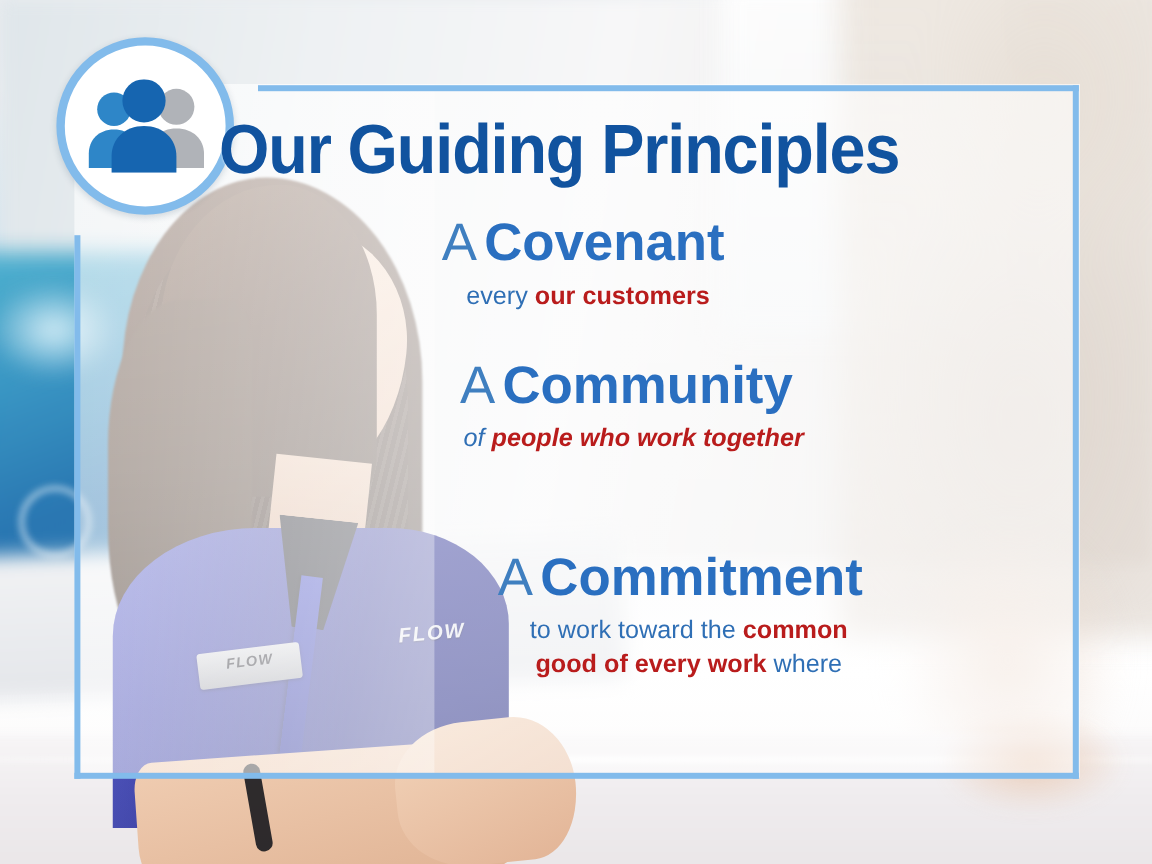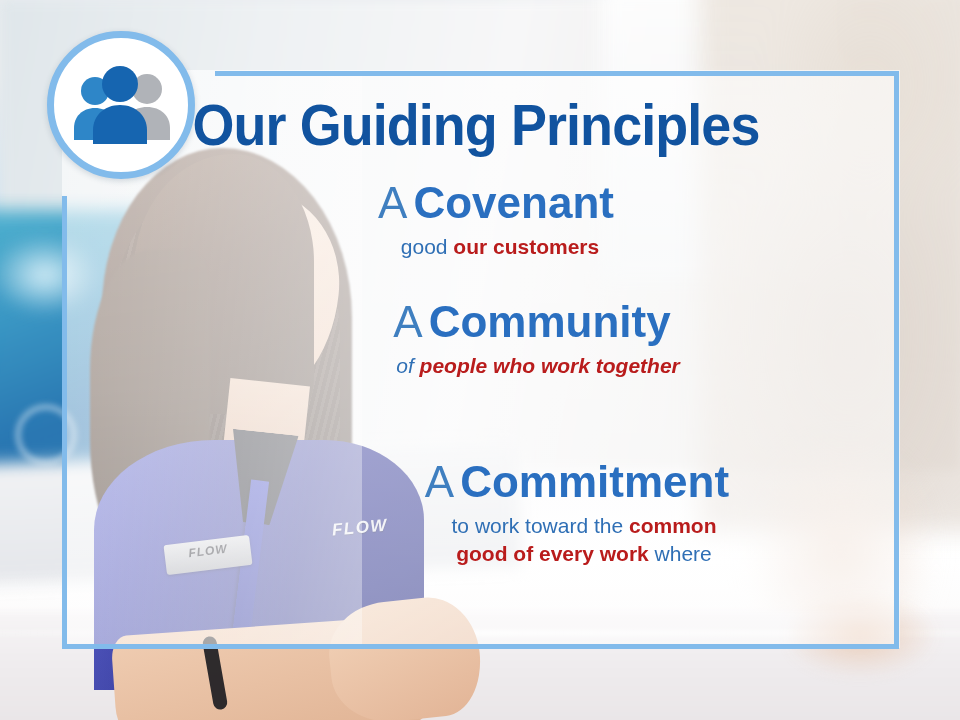--- a/index.html
+++ b/index.html
@@ -207,21 +207,21 @@
 
   
   .badge-circle{
     position:absolute;left:47px;top:31px;width:148px;height:148px;border-radius:50%;
     background:#ffffff;border:7px solid #82bbeb;box-sizing:border-box;
     box-shadow:0 2px 6px rgba(30,60,90,.18);
   }
   .badge-circle svg{position:absolute;left:50%;top:50%;transform:translate(-50%,-50%);}
 
   
-  .content{position:absolute;left:62px;top:70px;width:838px;height:578px;}
+  .content{position:absolute;left:52px;top:70px;width:838px;height:578px;}
   .title{
     position:absolute;left:0;top:26px;width:828px;text-align:center;
     font-family:"Liberation Sans", sans-serif;font-weight:bold;
     font-size:58px;line-height:1;letter-spacing:-1px;color:#11539f;
     transform:scaleX(.93);transform-origin:center;
     text-shadow:0 1px 2px rgba(255,255,255,.6);
   }
   .pblock{position:absolute;width:952px;text-align:center;}
   .pblock.b1{top:110px;}
   .pblock.b2{top:229px;}
@@ -317,21 +317,21 @@
 
   <div class="content">
 
     <div class="title">Our Guiding Principles</div>
 
     <div class="pblock b1">
       <div class="phead">
         <span class="art">A</span><span class="word">Covenant</span>
       </div>
       <div class="psub">
-        <span class="ln"><span>good </span><b>our customers</b></span>
+        <span class="ln"><span>every </span><b>our customers</b></span>
       </div>
     </div>
 
     <div class="pblock b2">
       <div class="phead">
         <span class="art">A</span><span class="word">Community</span>
       </div>
       <div class="psub">
         <span class="ln"><span>of </span><b>people who work together</b></span>
       </div>

